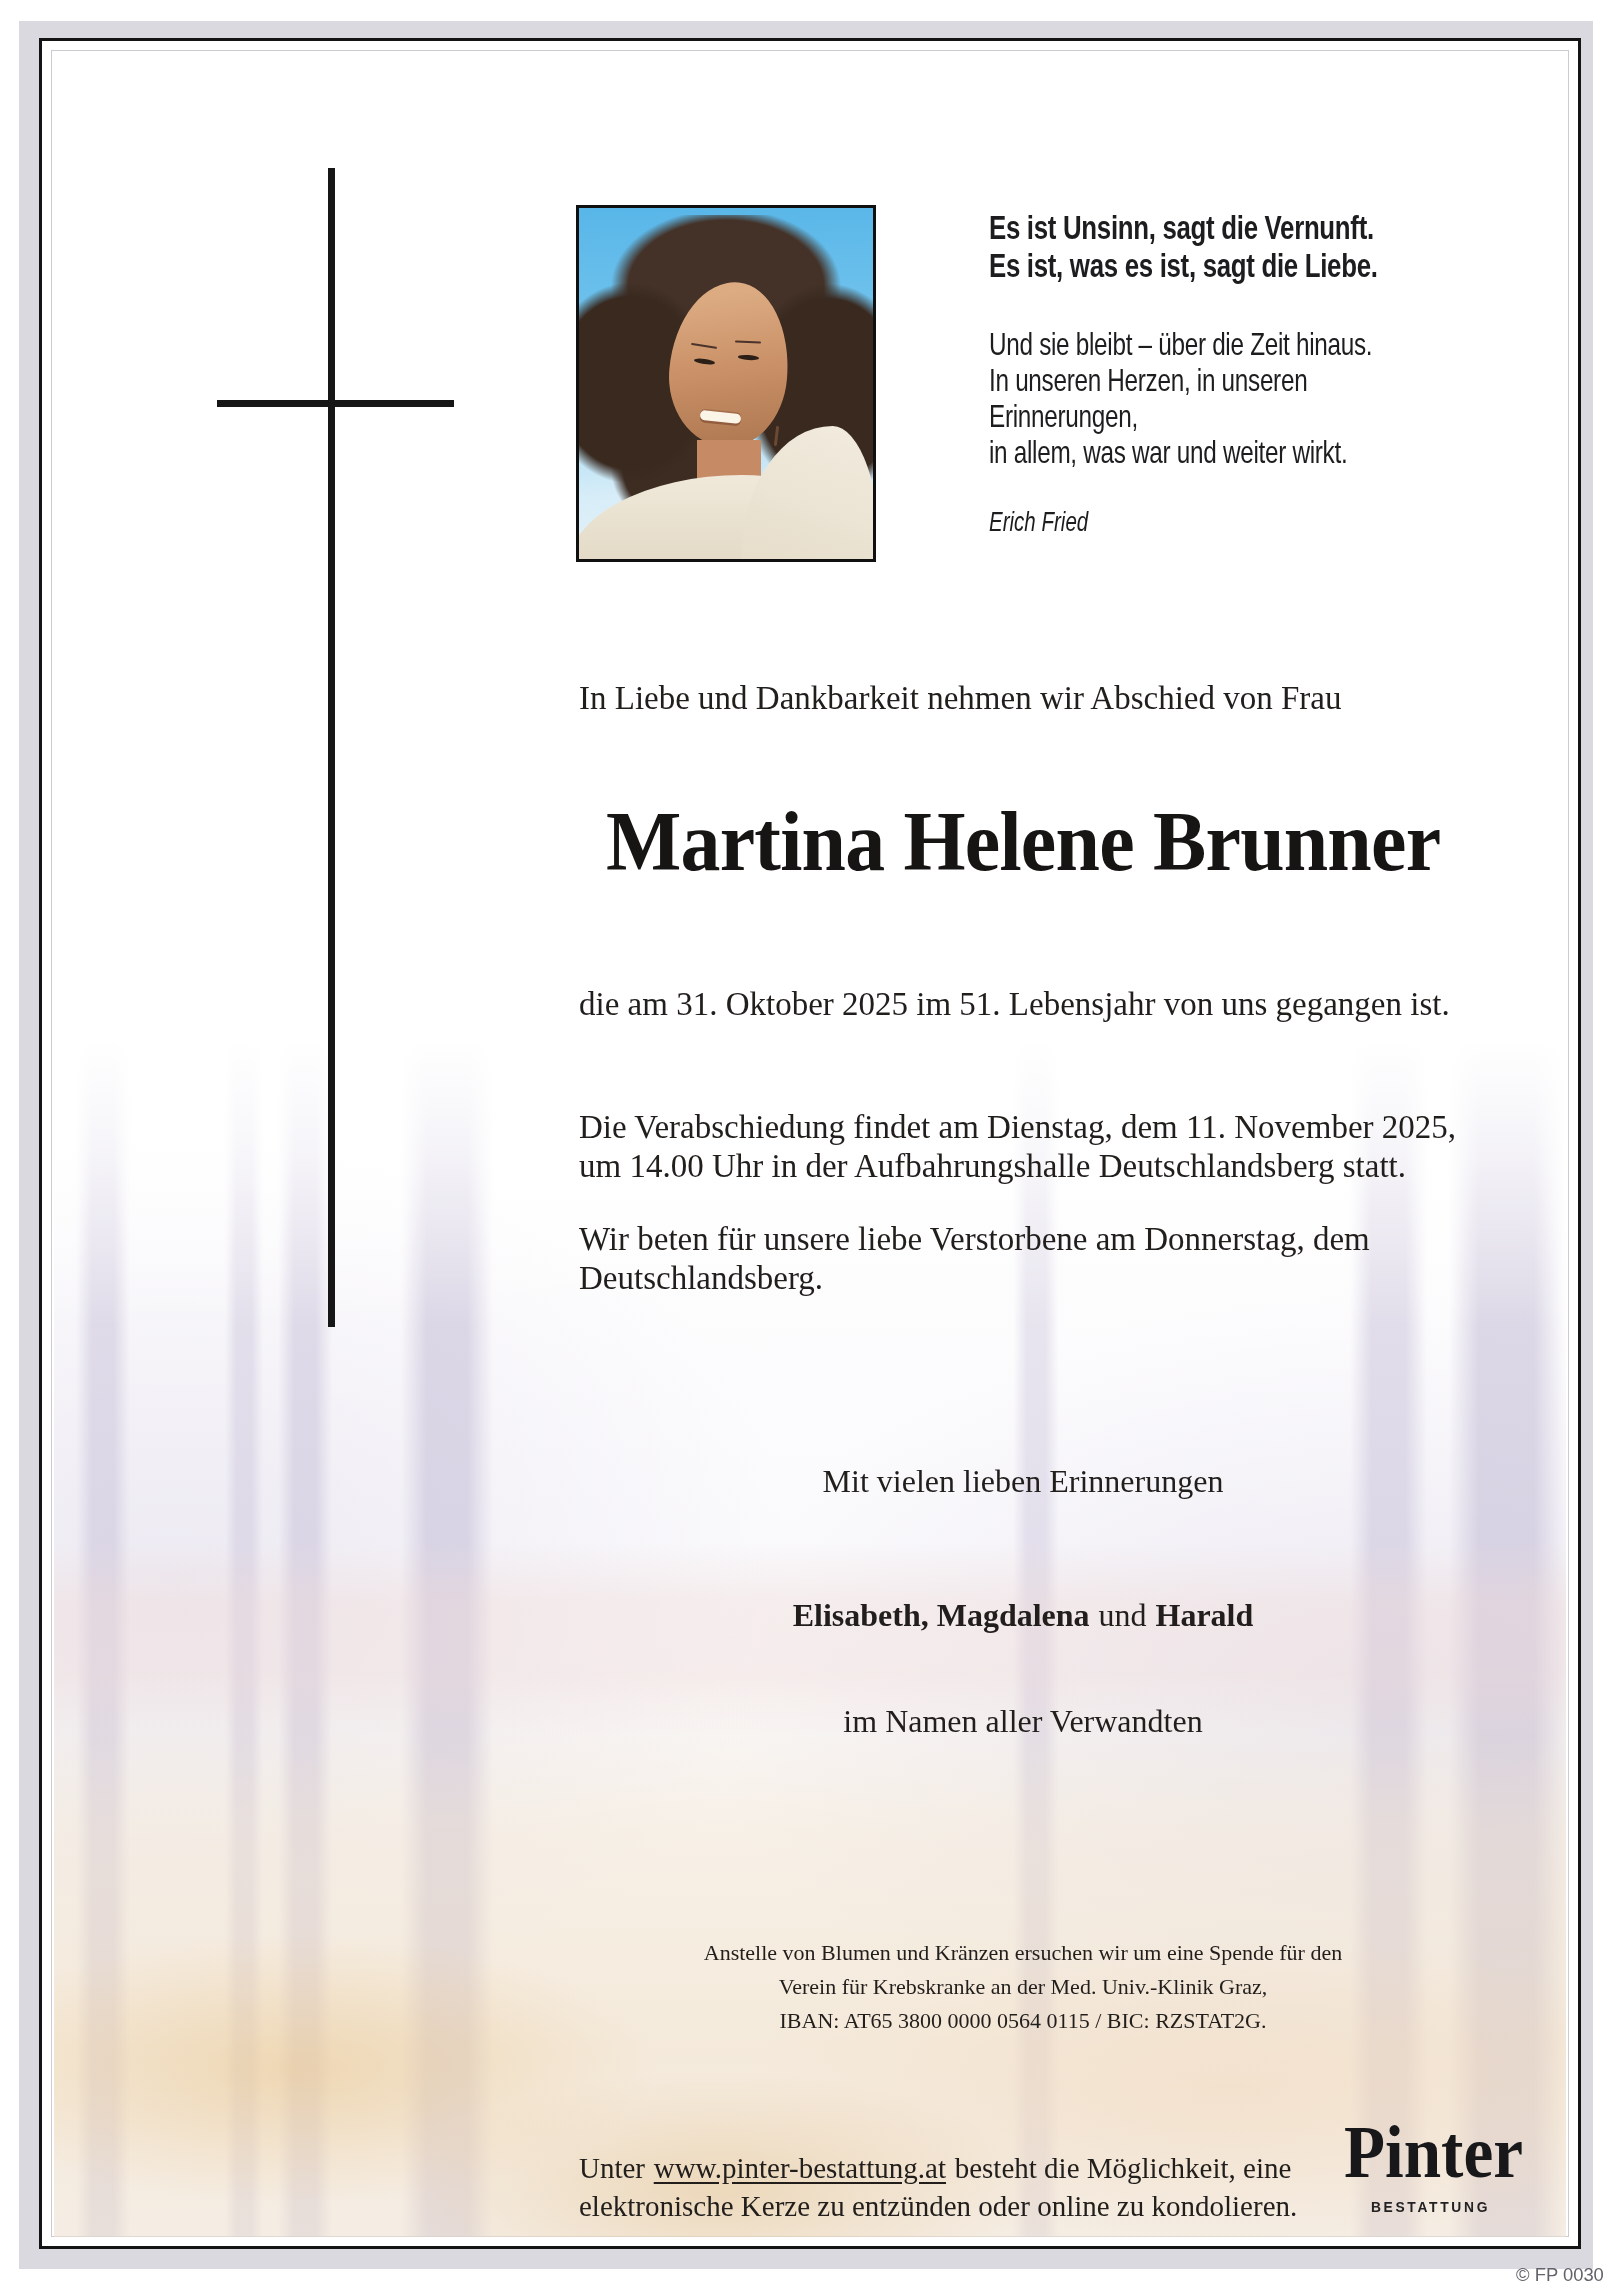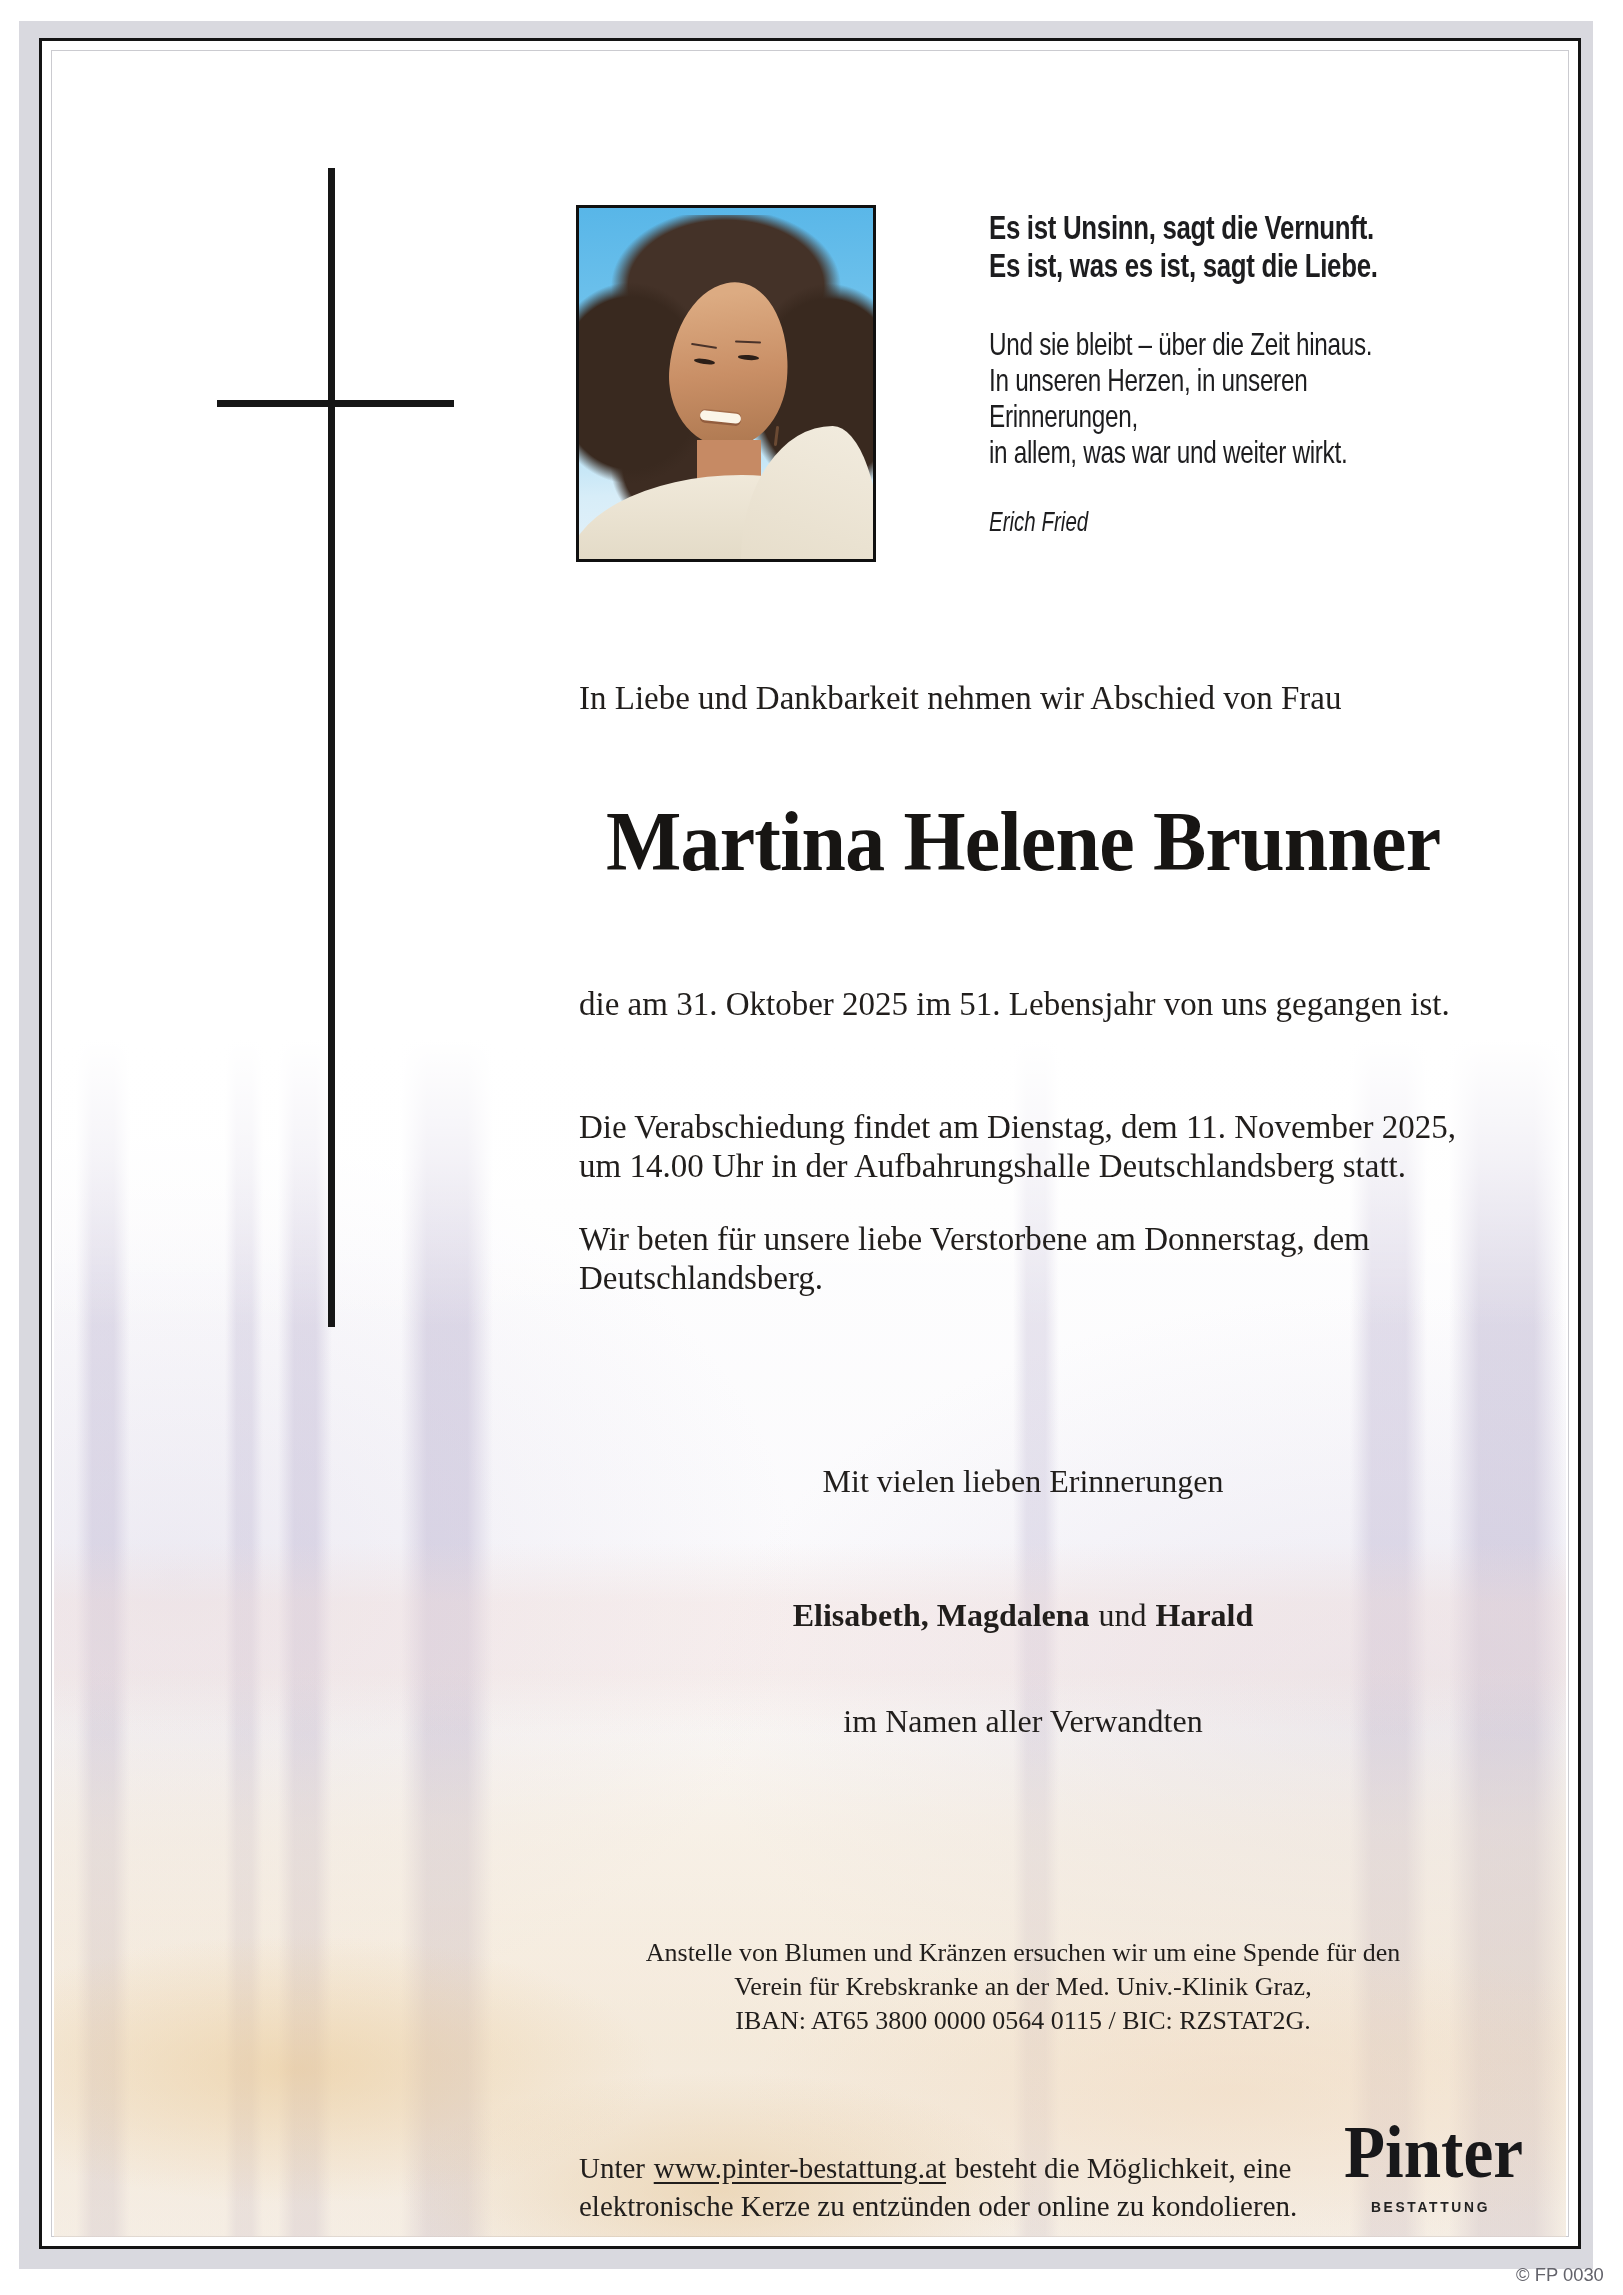--- a/index.html
+++ b/index.html
@@ -94,21 +94,21 @@
   .para{font-size:33px;line-height:39px;}
   .farewell{left:579px;top:1108px;}
   .prayer{left:579px;top:1220px;}
 
   .center-col{left:579px;width:888px;text-align:center;}
   .remembrance{top:1452px;font-size:32px;line-height:35px;margin-top:12px;}
   .remembrance .b{font-weight:bold;}
   .family{top:1597px;font-size:32px;line-height:37px;font-weight:bold;}
   .family .sp{font-weight:normal;margin:0 .28em;}
   .closing{top:1704px;font-size:32px;line-height:35px;}
-  .donation{top:1936px;font-size:26px;line-height:34px;}
+  .donation{top:1936px;font-size:22px;line-height:34px;}
 
   .website{left:579px;top:2149px;font-size:29px;line-height:38px;}
   .website .url{text-decoration:underline;text-underline-offset:3.8px;}
   .website .gap-r{margin-right:.30em;}
 
   
   .logo{left:1344px;top:2114px;width:173px;text-align:left;color:#18181a;}
   .logo .logo-name{display:inline-block;font-size:73px;font-weight:bold;line-height:77px;
         font-family:"Liberation Serif",serif;transform:scaleX(.92);transform-origin:left;}
   .logo .logo-sub{margin-top:9.2px;text-align:center;font-family:"Liberation Sans",sans-serif;

